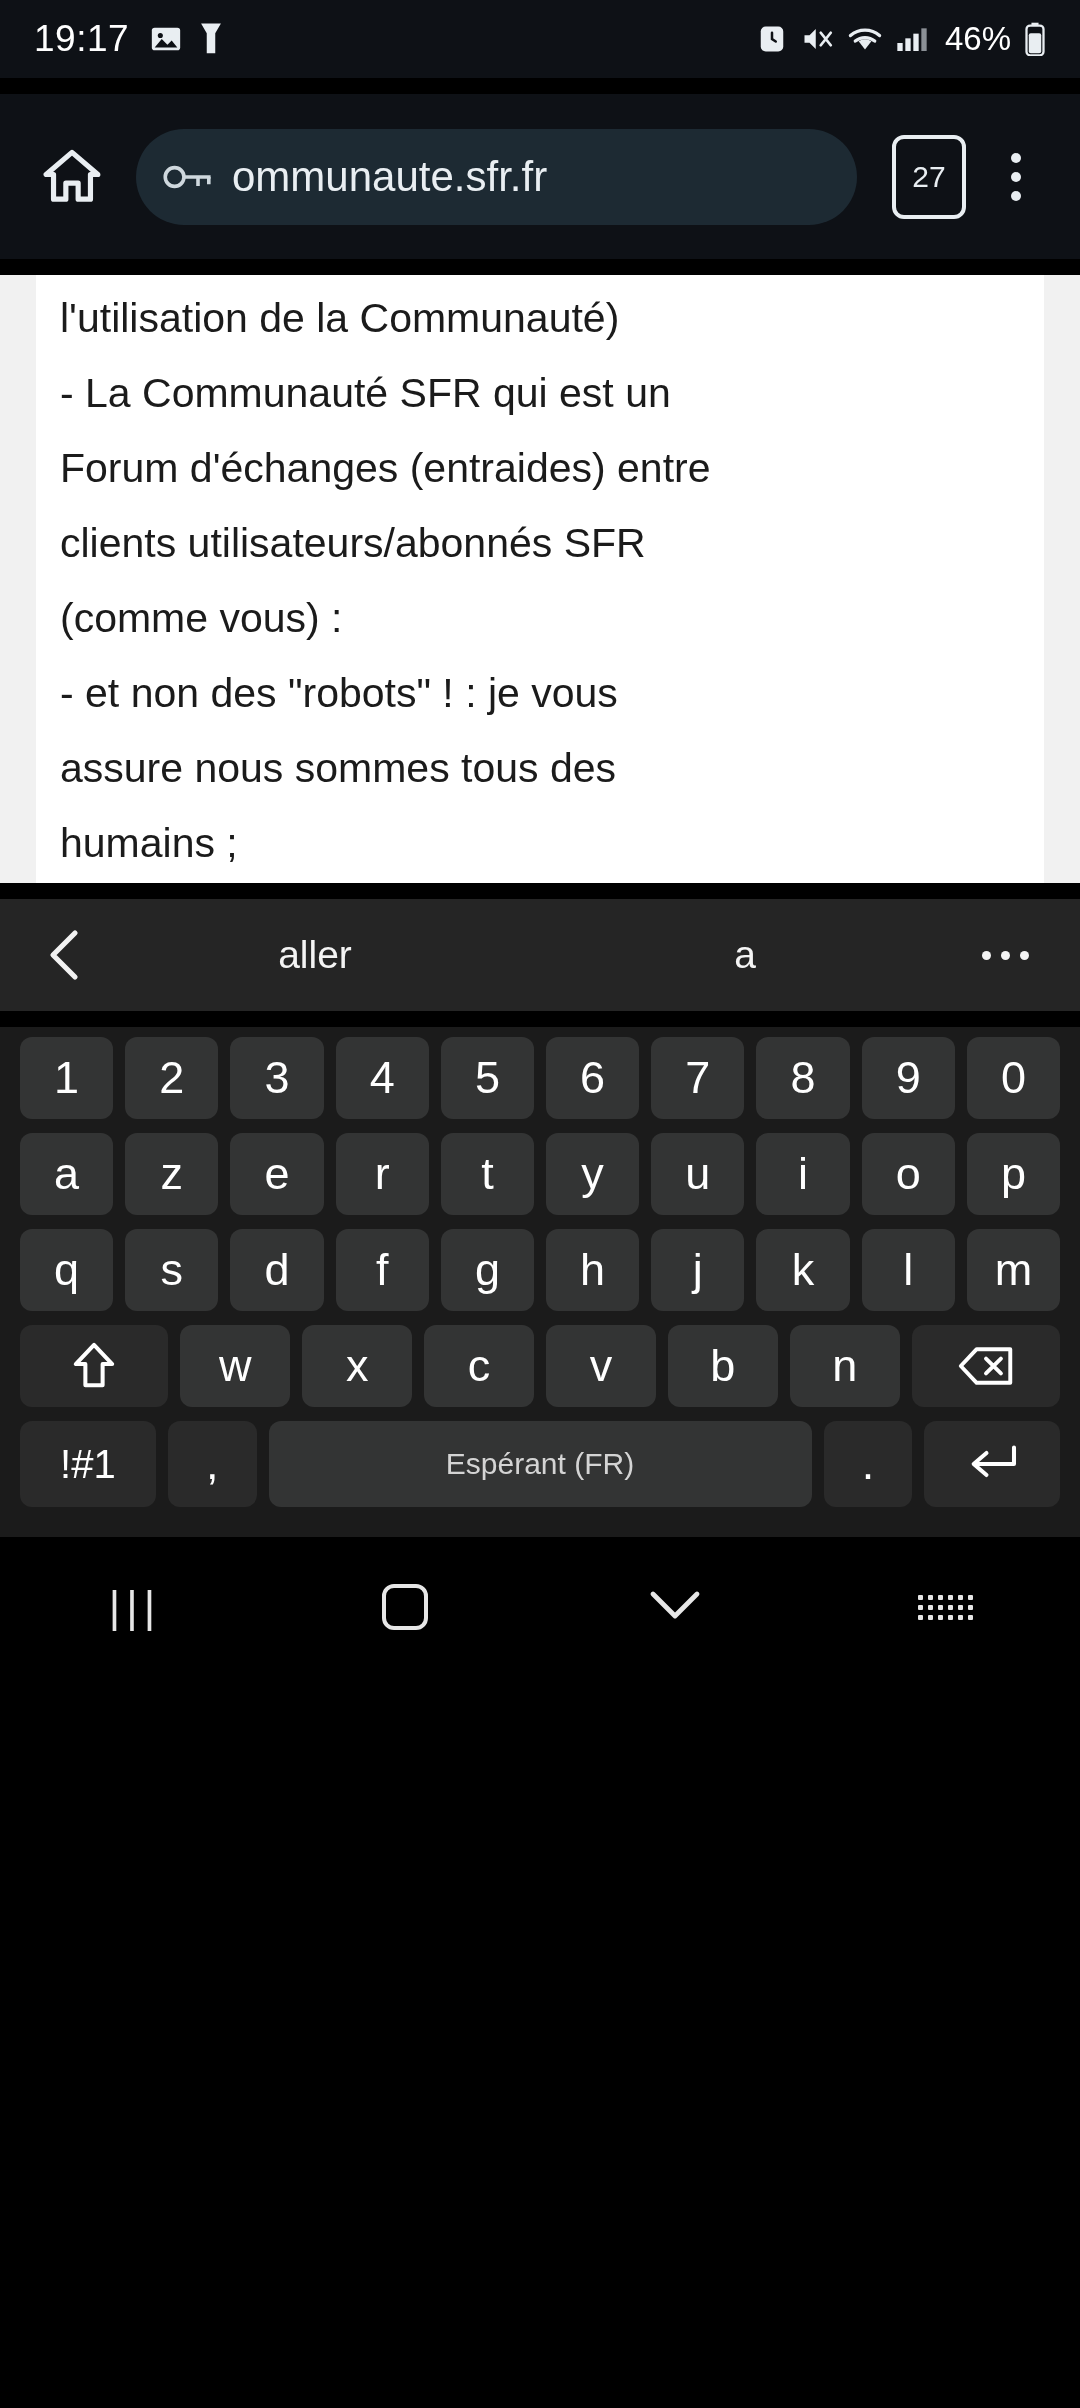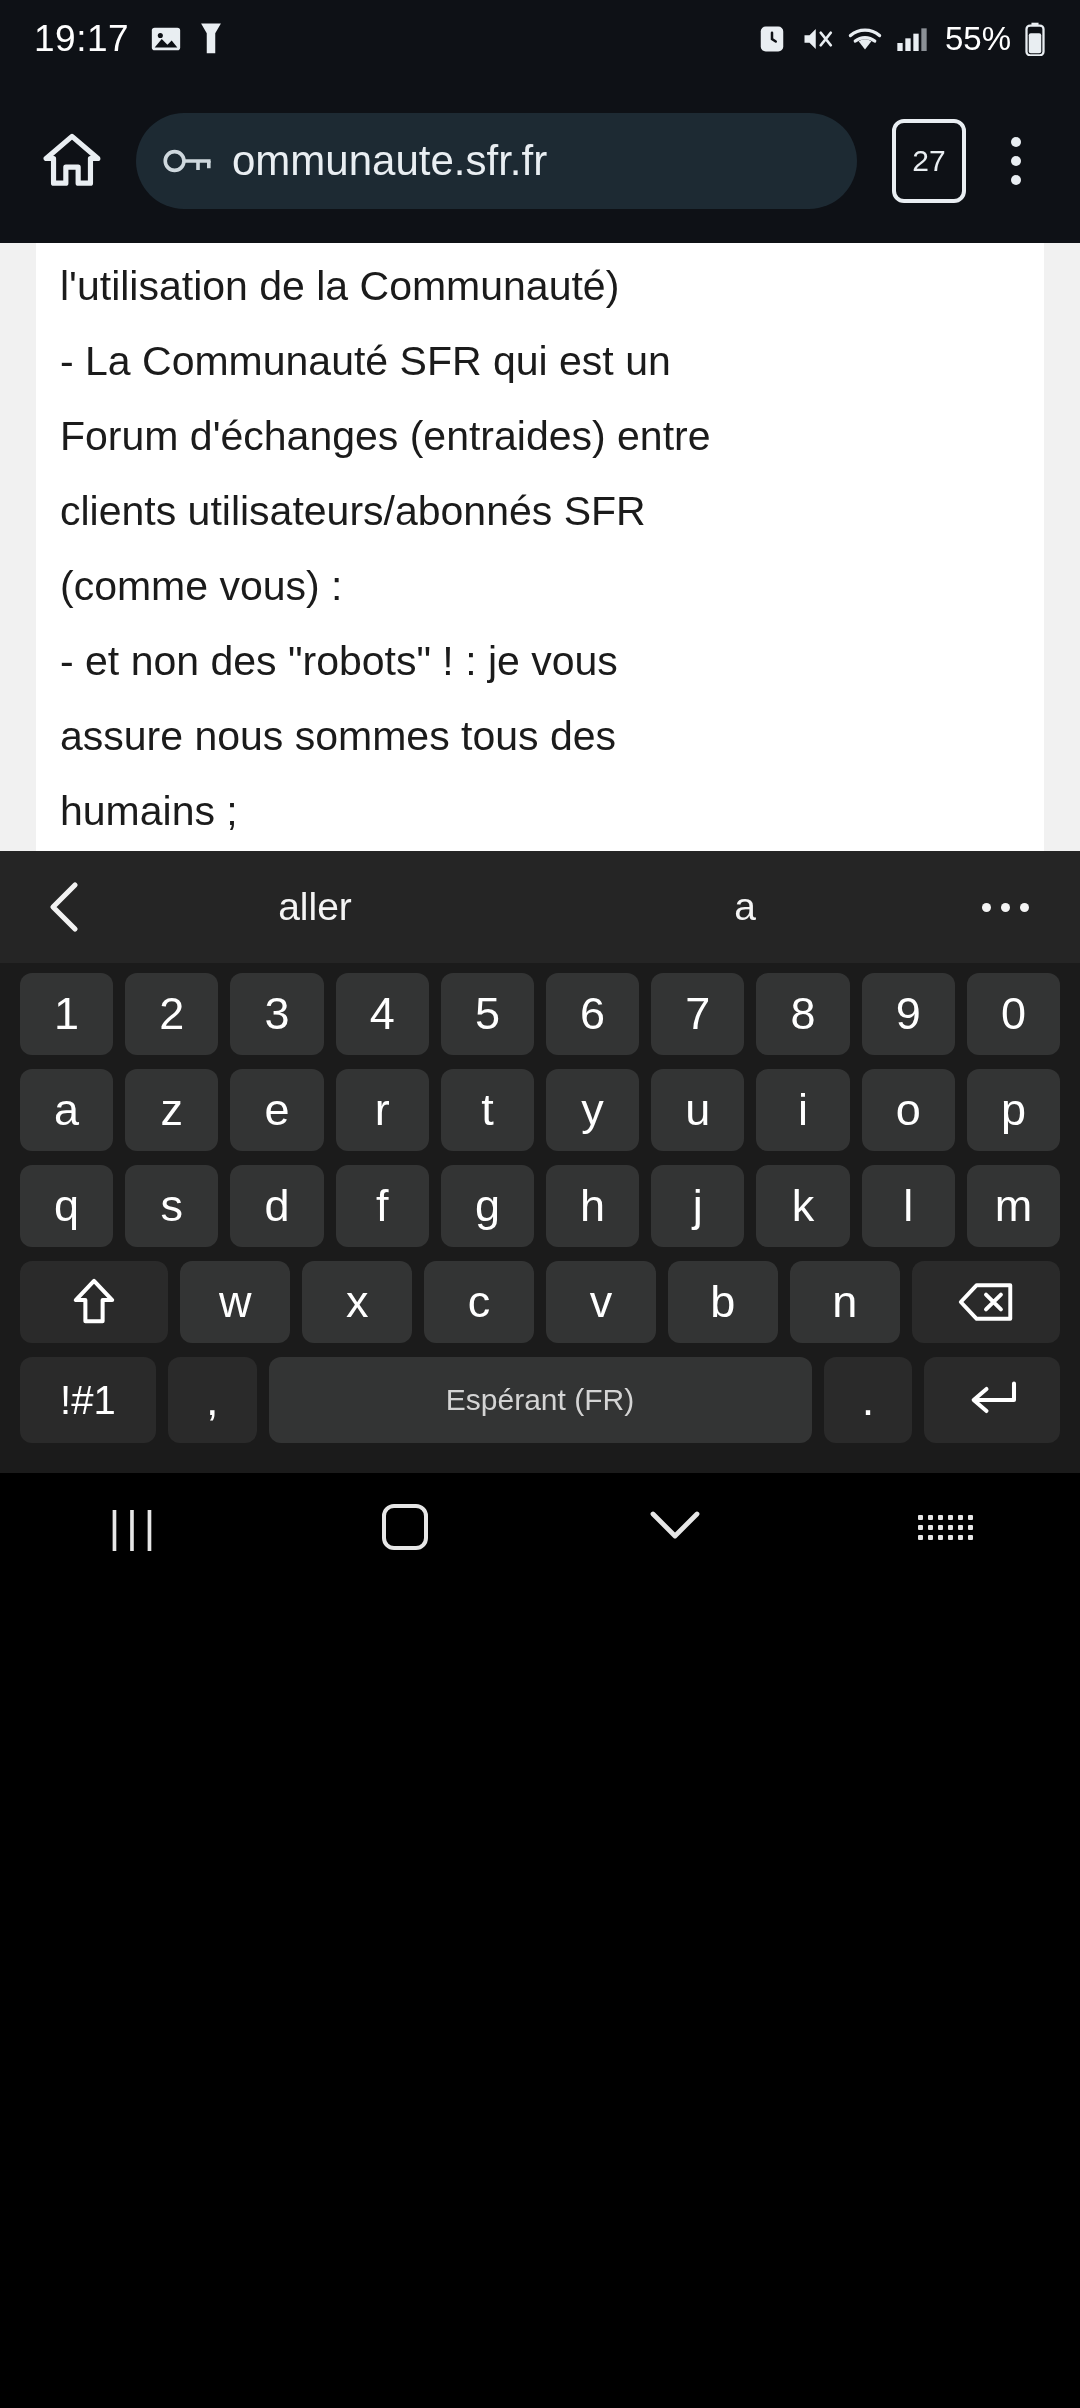--- a/index.html
+++ b/index.html
@@ -10,20 +10,21 @@
     font-family: "Liberation Sans", sans-serif;
     overflow: hidden;
   }
   #screen {
     position: relative;
     width: 1080px;
     height: 2408px;
     background: #000;
     display: flex;
     flex-direction: column;
+    gap: 16px;
   }
 
   
   .statusbar {
     height: 78px;
     background: #0e1116;
     display: flex;
     align-items: center;
     padding: 0 34px;
     color: #ffffff;
@@ -263,21 +264,21 @@
           </svg>
       </span>
       <span class="ico">
         <svg width="32" height="30" viewBox="0 0 24 20">
             <rect x="1" y="13" width="4" height="6" fill="#e9eef2"></rect>
             <rect x="7" y="9.5" width="4" height="9.5" fill="#e9eef2"></rect>
             <rect x="13" y="6" width="4" height="13" fill="#e9eef2"></rect>
             <rect x="19" y="2" width="4" height="17" fill="#8b9096"></rect>
           </svg>
       </span>
-      <span class="status-battery-text">55%</span>
+      <span class="status-battery-text">46%</span>
       <span class="ico">
         <svg width="22" height="34" viewBox="0 0 14 24">
             <rect x="4.5" y="0.5" width="5" height="2" fill="#e9eef2"></rect>
             <rect x="1" y="2.5" width="12" height="21" rx="2.5" stroke="#e9eef2" stroke-width="1.6" fill="none"></rect>
             <rect x="2.6" y="8" width="8.8" height="14" rx="1.4" fill="#e9eef2"></rect>
           </svg>
       </span>
     </span>
   </div>
 

